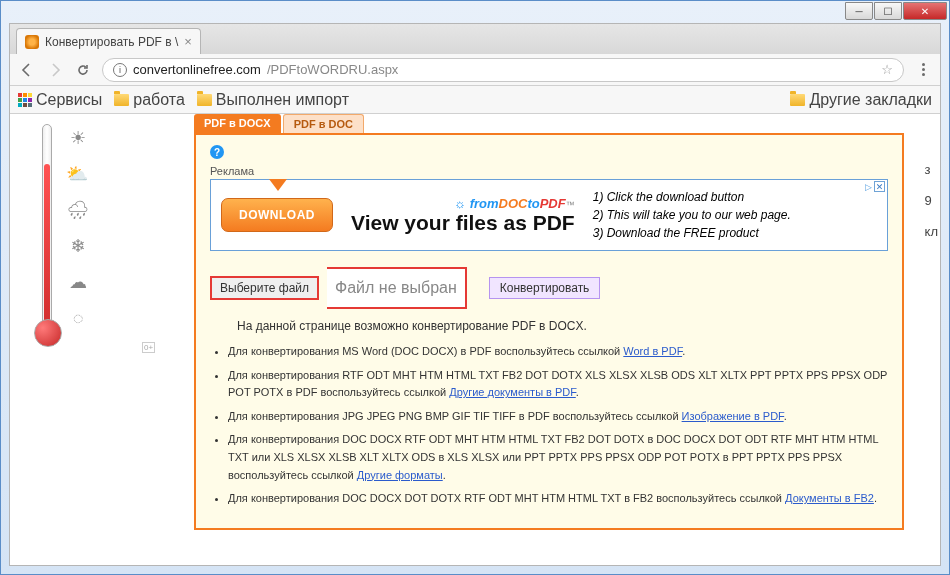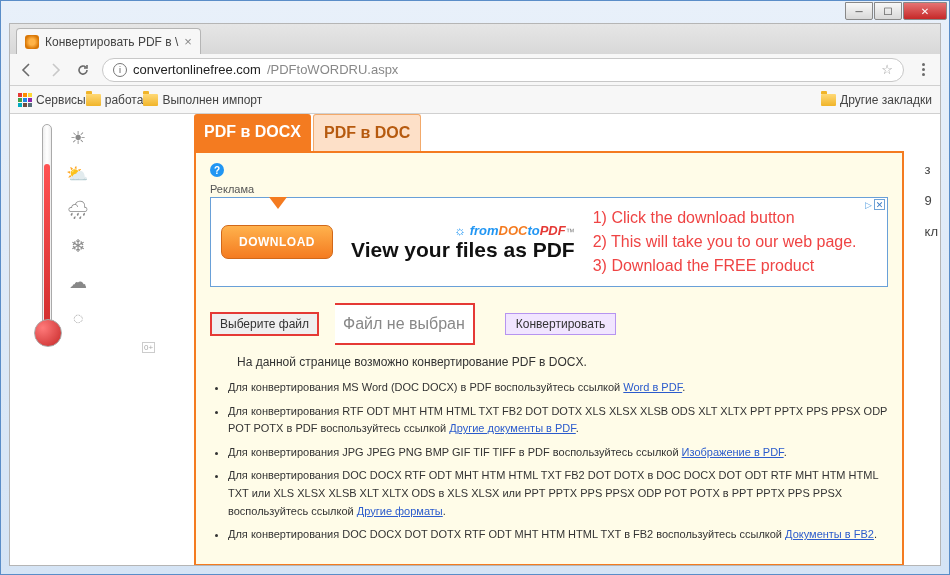--- a/index.html
+++ b/index.html
@@ -21,21 +21,21 @@
 
 .addr { height: 32px; background: #f7f7f7; border-bottom: 1px solid #d0d0d0; display: flex; align-items: center; padding: 0 8px; gap: 10px; }
 .nav-ico { width: 18px; height: 18px; color: #6b6b6b; display: flex; align-items: center; justify-content: center; }
 .url-box { flex: 1; height: 24px; border: 1px solid #c8c8c8; border-radius: 12px; background: #fff; display: flex; align-items: center; padding: 0 10px; gap: 6px; font-size: 13px; color: #555; }
 .url-box .info-icon { width: 14px; height: 14px; border: 1px solid #777; border-radius: 50%; display: flex; align-items: center; justify-content: center; font-size: 9px; }
 .url-box .star { margin-left: auto; color: #999; }
 .menu-dots { display: flex; flex-direction: column; gap: 2px; }
 .menu-dots span { width: 3px; height: 3px; background: #6b6b6b; border-radius: 50%; }
 
 
-.bkbar { height: 28px; background: #f7f7f7; border-bottom: 1px solid #d0d0d0; display: flex; align-items: center; padding: 0 8px; font-size: 12px; color: #444; }
+.bkbar { height: 28px; background: #f7f7f7; border-bottom: 1px solid #d0d0d0; display: flex; align-items: center; padding: 0 8px; gap: 12px; font-size: 16px; color: #444; }
 .bk { display: flex; align-items: center; gap: 4px; }
 .apps-ico { width: 14px; height: 14px; display: grid; grid-template-columns: 1fr 1fr 1fr; grid-template-rows: 1fr 1fr 1fr; gap: 1px; }
 .apps-ico span:nth-child(1){background:#e53935}.apps-ico span:nth-child(2){background:#fb8c00}.apps-ico span:nth-child(3){background:#fdd835}
 .apps-ico span:nth-child(4){background:#43a047}.apps-ico span:nth-child(5){background:#1e88e5}.apps-ico span:nth-child(6){background:#8e24aa}
 .apps-ico span:nth-child(7){background:#00acc1}.apps-ico span:nth-child(8){background:#6d4c41}.apps-ico span:nth-child(9){background:#546e7a}
 .folder-ico { width: 15px; height: 12px; background: linear-gradient(to bottom,#ffd976,#f0b429); border-radius: 1px; position: relative; }
 .folder-ico:before { content: ""; position: absolute; top: -3px; left: 0; width: 6px; height: 3px; background: #f0b429; border-radius: 1px 1px 0 0; }
 .bkbar .spacer { flex: 1; }
 
 
@@ -49,45 +49,45 @@
 .therm .merc { position: absolute; left: 10px; top: 40px; width: 6px; height: 160px; background: linear-gradient(to bottom,#ff5252,#d32f2f); border-radius: 3px; }
 .therm .bulb { position: absolute; left: 0; top: 195px; width: 28px; height: 28px; border-radius: 50%; background: radial-gradient(circle at 30% 30%,#ff7a7a,#c62828); border: 1px solid #aaa; }
 .wicons { position: absolute; left: 42px; top: 12px; display: flex; flex-direction: column; gap: 12px; }
 .wicon { width: 24px; height: 24px; color: #888; display: flex; align-items: center; justify-content: center; font-size: 18px; }
 .badge { position: absolute; left: 118px; top: 228px; font-size: 8px; color: #aaa; border: 1px solid #ccc; padding: 0 1px; }
 
 
 .side-text { position: absolute; right: 2px; top: 40px; font-size: 13px; color: #444; line-height: 2.4; }
 .main-wrap { margin-left: 170px; margin-right: 22px; }
 .tabs2 { display: flex; gap: 2px; }
-.tab2 { padding: 9px 10px; font-size: 16px; font-weight: bold; border-radius: 3px 3px 0 0; cursor: default; }
+.tab2 { padding: 3px 10px; font-size: 11px; font-weight: bold; border-radius: 3px 3px 0 0; cursor: default; }
 .tab2.active { background: #f47b20; color: #fff; }
 .tab2.inactive { background: #fde0c8; color: #b65a0f; border: 1px solid #f2a96b; border-bottom: none; }
 .panel { border: 2px solid #f47b20; background: #fffce8; padding: 10px 14px 14px 14px; }
 .ph { font-weight: bold; color: #444; font-size: 13px; display: flex; align-items: center; gap: 6px; }
 .ph .help { width: 14px; height: 14px; border-radius: 50%; background: #2196f3; color: #fff; font-size: 10px; display: flex; align-items: center; justify-content: center; }
 .ad-label { text-align: left; font-size: 11px; color: #555; margin: 6px 0 2px; }
 
 
 .ad { border: 1px solid #69a0d8; background: #fff; padding: 8px 10px; display: flex; align-items: center; gap: 18px; position: relative; }
 .ad .arrow { width: 0; height: 0; border-left: 9px solid transparent; border-right: 9px solid transparent; border-top: 12px solid #f47b20; position: absolute; left: 58px; top: -1px; }
 .ad .dl { width: 112px; height: 34px; border-radius: 7px; background: linear-gradient(to bottom,#ffb24d,#f47b20); color: #fff; font-weight: bold; font-size: 12px; display: flex; align-items: center; justify-content: center; border: 1px solid #d16819; letter-spacing: 0.5px; }
 .ad .mid { text-align: right; }
 .ad .mid .brand { font-size: 13px; font-style: italic; }
 .ad .mid .brand .f { color: #2196f3; font-weight: bold; }
 .ad .mid .brand .d { color: #f47b20; font-weight: bold; }
 .ad .mid .brand .p { color: #e53935; font-weight: bold; }
 .ad .mid .slogan { font-size: 21px; font-weight: bold; color: #111; }
-.ad .right { font-size: 16px; color: #ef4444; line-height: 1.5; }
+.ad .right { font-size: 12px; color: #000000; line-height: 1.5; font-style: italic; }
 .ad .corner { position: absolute; right: 2px; top: 1px; font-size: 9px; color: #3b7cc4; display: flex; gap: 2px; align-items: center; }
 .ad .corner .x { border: 1px solid #6fa3d6; width: 11px; height: 11px; display: flex; align-items: center; justify-content: center; font-size: 9px; }
 .ad .corner .i { color: #58a0e0; }
 
 
-.ctrls { margin: 16px 0 10px; display: flex; gap: 16px; align-items: center; }
+.ctrls { margin: 16px 0 10px; display: flex; gap: 8px; align-items: center; }
 .ctrls .file-btn { border: 2px solid #e53935; background: #efefef; padding: 3px 8px; font-size: 12px; color: #333; }
 .ctrls .file-txt { border: 2px solid #e53935; border-left: none; background: #fff; padding: 10px 8px; font-size: 16px; color: #888; margin-right: 14px; }
 .ctrls .conv-btn { background: #f1e5ff; border: 1px solid #b694f0; padding: 3px 10px; font-size: 12px; color: #333; }
 
 .desc { font-size: 12px; color: #333; margin-bottom: 10px; margin-left: 27px; }
 
 ul.info { padding-left: 18px; font-size: 11px; color: #333; line-height: 1.6; }
 ul.info li { margin-bottom: 6px; }
 ul.info a { color: #2b5bcc; text-decoration: underline; }
 </style>

